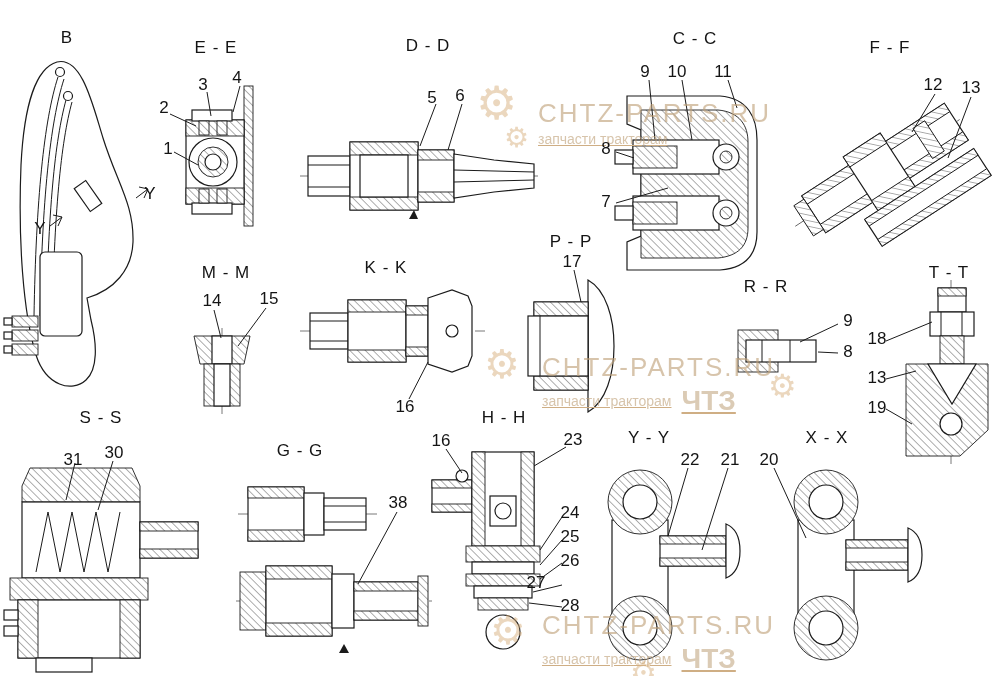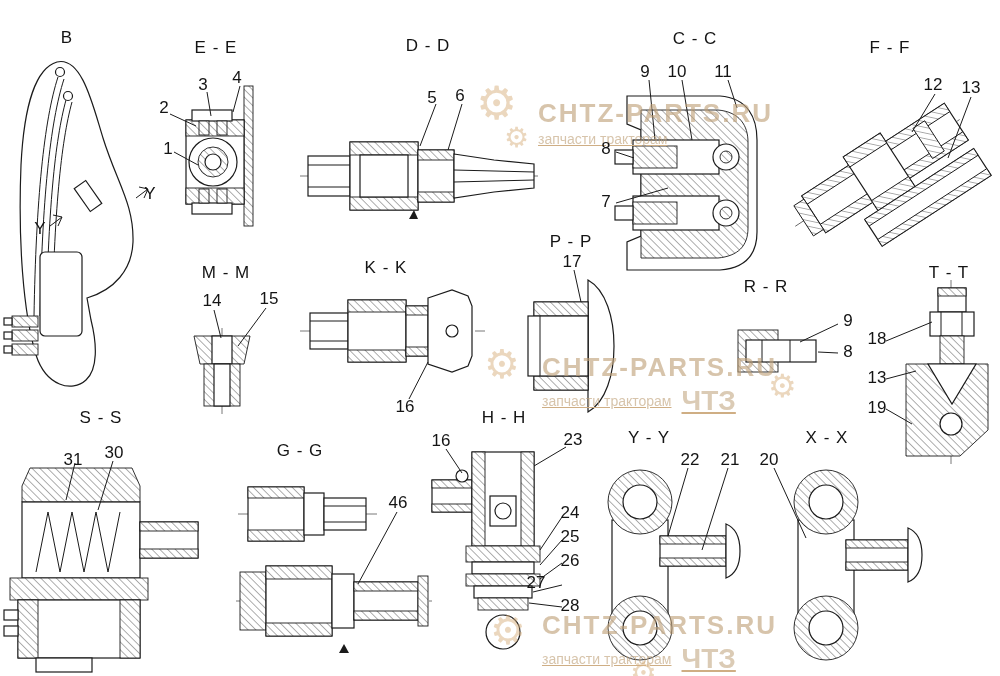--- a/index.html
+++ b/index.html
@@ -7,21 +7,21 @@
   .canvas { position:relative; width:1000px; height:676px; background:#ffffff; overflow:hidden; margin:0 auto; }
   .art { position:absolute; left:0; top:0; z-index:1; }
   .art .s  { fill:#ffffff; stroke:#1b1b1b; stroke-width:1.2; }
   .art .h  { fill:url(#h45); stroke:#1b1b1b; stroke-width:0.9; }
   .art .ln { fill:none; stroke:#1b1b1b; stroke-width:1; }
   .art .ldr{ fill:none; stroke:#1b1b1b; stroke-width:1; }
   .art .cl { fill:none; stroke:#555; stroke-width:0.8; stroke-dasharray:14 4 3 4; }
   .view-title { position:absolute; z-index:4; transform:translateX(-50%); font-size:17px; font-weight:400; color:#141414; white-space:nowrap; letter-spacing:1px; }
   .callout { position:absolute; z-index:4; transform:translate(-50%,-50%); font-size:17px; font-weight:400; color:#141414; white-space:nowrap; }
   .wm { position:absolute; z-index:3; pointer-events:none; color:#cfae84; }
-  .wm-brand { font-size:26px; font-weight:700; letter-spacing:2px; color:rgba(190,160,120,0.62); white-space:nowrap; }
+  .wm-brand { font-size:26px; font-weight:400; letter-spacing:2px; color:rgba(190,160,120,0.62); white-space:nowrap; }
   .wm-tagrow { display:flex; align-items:center; margin-top:2px;text-decoration:underline; }
   .wm-tagline { font-size:14px; color:rgba(190,160,120,0.62); white-space:nowrap; }
   .wm-big { font-size:28px; font-weight:700; margin-left:10px; color:rgba(190,160,120,0.55); }
   .wm-gear { position:absolute; line-height:1; color:rgba(215,175,125,0.5); }
 </style>
 </head>
 <body>
 
 <div class="canvas">
 
@@ -335,21 +335,21 @@
   <span class="callout" style="left:848px;top:321px">9</span>
   <span class="callout" style="left:848px;top:352px">8</span>
 
   <span class="callout" style="left:877px;top:339px">18</span>
   <span class="callout" style="left:877px;top:378px">13</span>
   <span class="callout" style="left:877px;top:408px">19</span>
 
   <span class="callout" style="left:73px;top:460px">31</span>
   <span class="callout" style="left:114px;top:453px">30</span>
 
-  <span class="callout" style="left:398px;top:503px">46</span>
+  <span class="callout" style="left:398px;top:503px">38</span>
 
   <span class="callout" style="left:441px;top:441px">16</span>
   <span class="callout" style="left:573px;top:440px">23</span>
   <span class="callout" style="left:570px;top:513px">24</span>
   <span class="callout" style="left:570px;top:537px">25</span>
   <span class="callout" style="left:570px;top:561px">26</span>
   <span class="callout" style="left:536px;top:583px">27</span>
   <span class="callout" style="left:570px;top:606px">28</span>
 
   <span class="callout" style="left:690px;top:460px">22</span>

